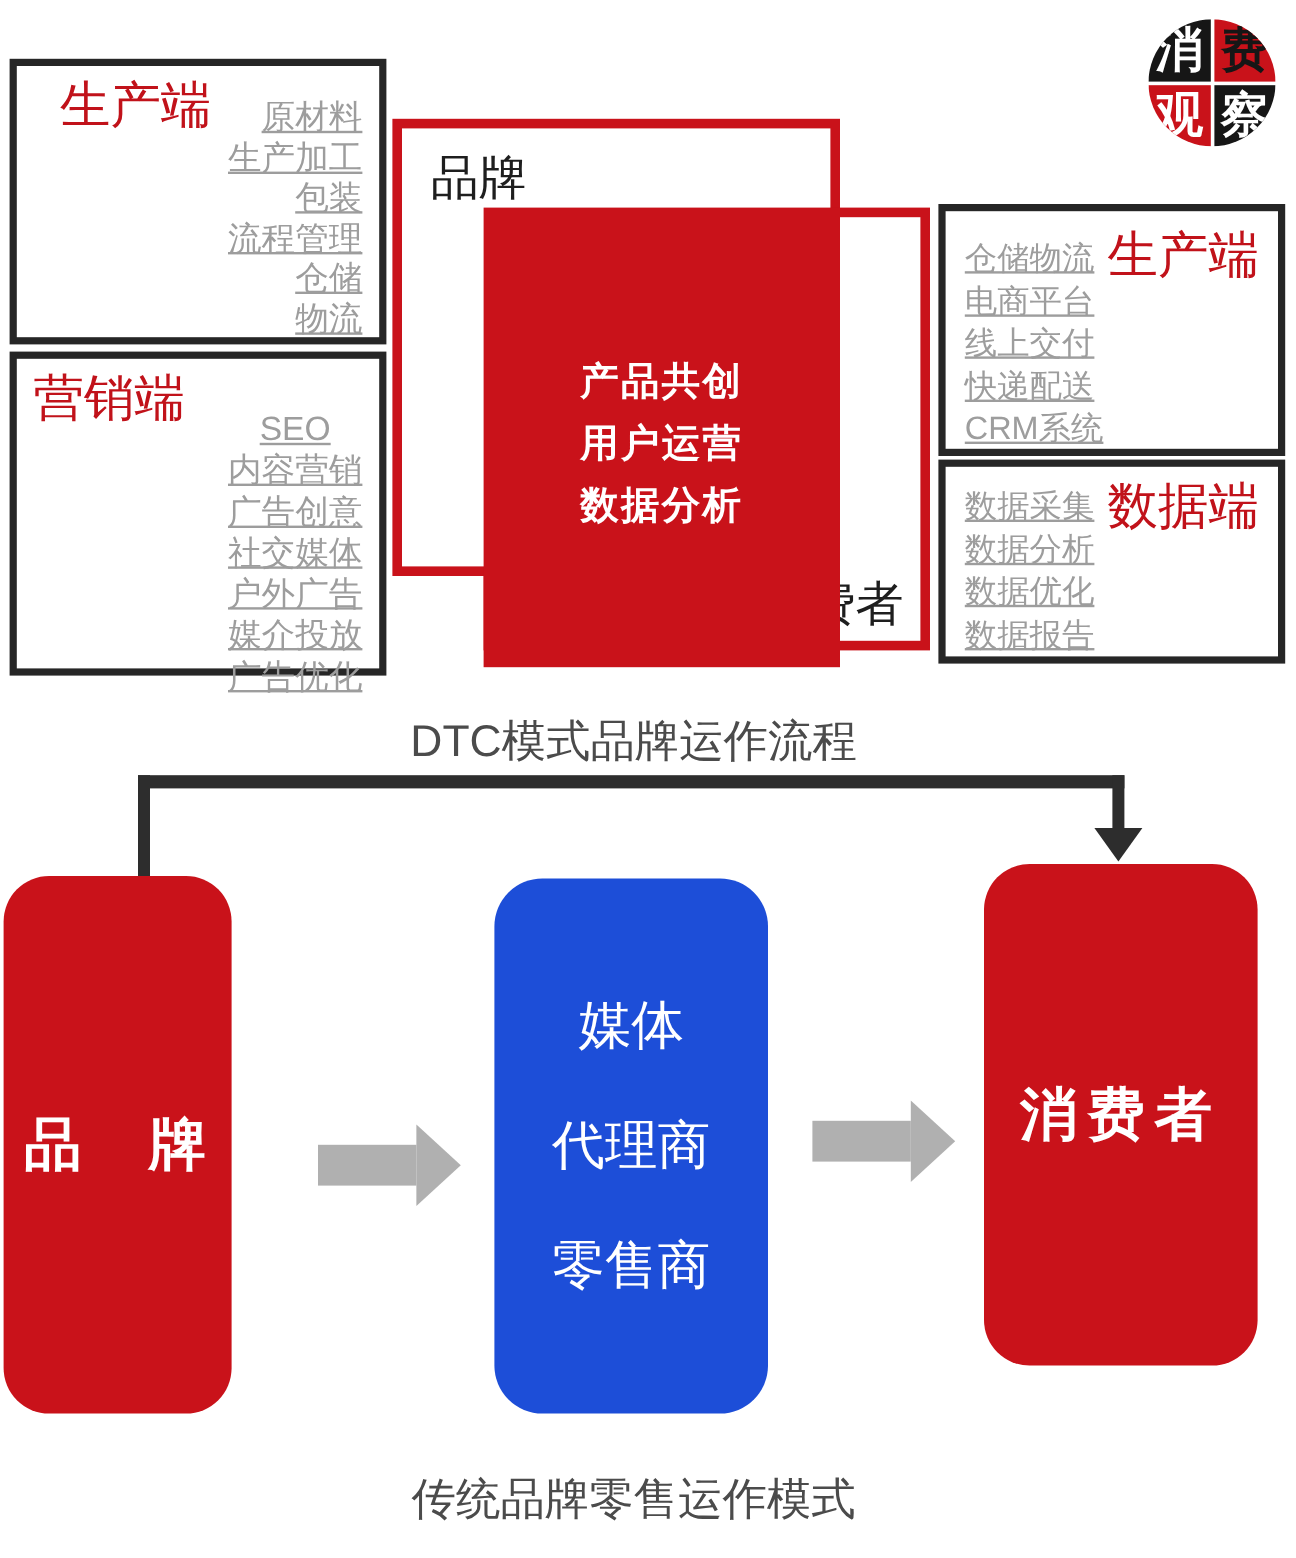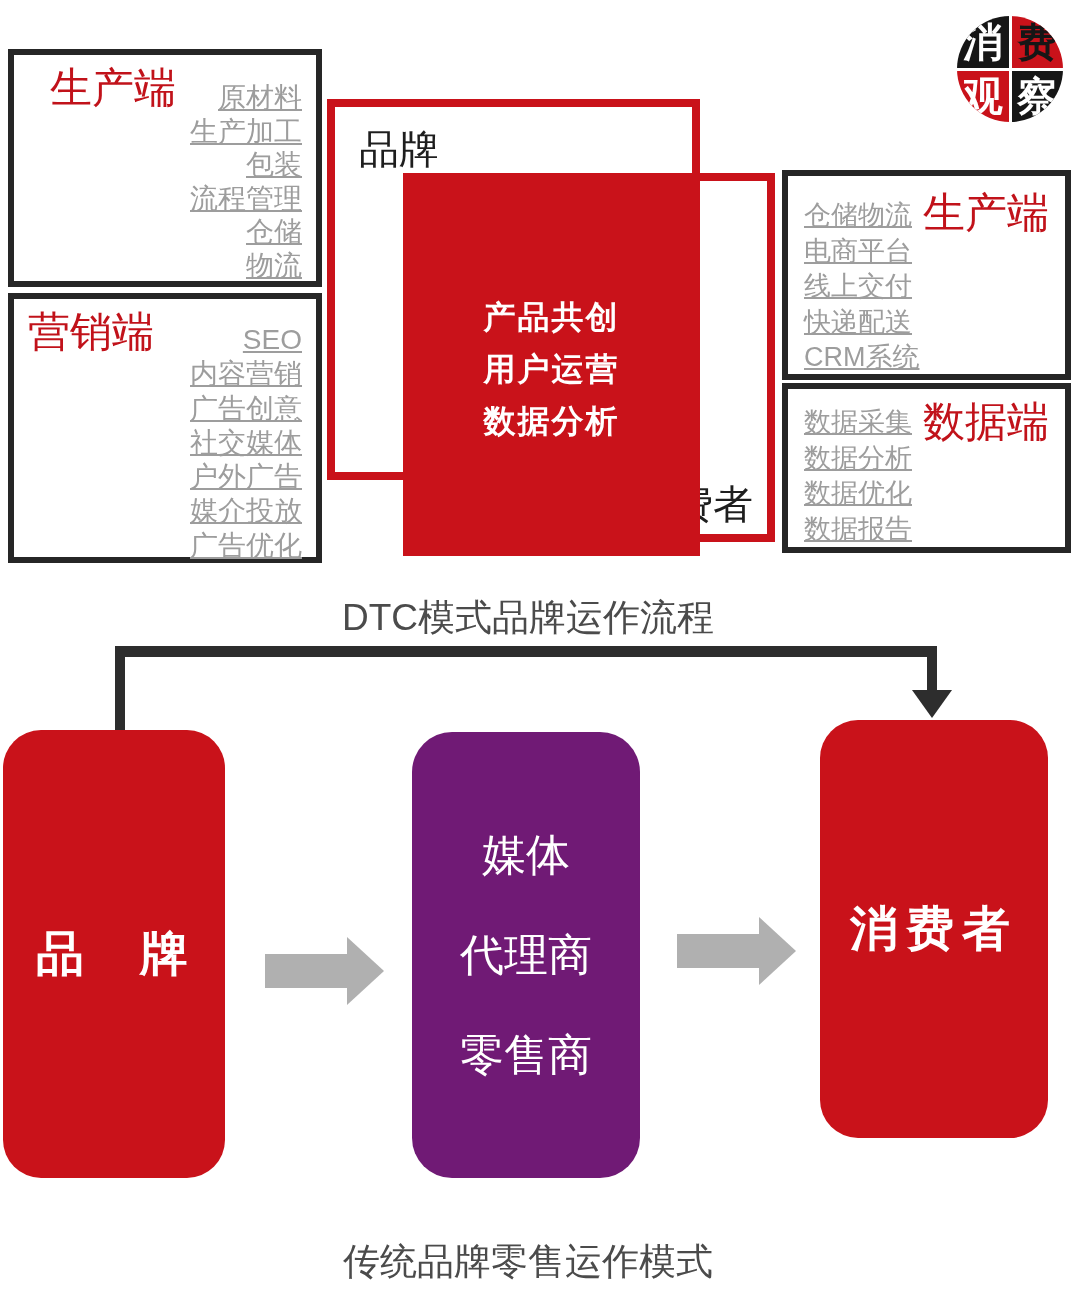--- a/index.html
+++ b/index.html
@@ -33,21 +33,21 @@
   .q-red{background:#c9121a;color:#ffffff;}
   .q-red.dark-char{color:#161616;}
   
   .bar{position:absolute;background:#2d2d2d;}
   .down-head{position:absolute;width:0;height:0;border-left:20px solid transparent;border-right:20px solid transparent;border-top:28px solid #2d2d2d;}
   .round-red{
     position:absolute;background:#c9121a;border-radius:38px;color:#ffffff;
     display:flex;align-items:center;justify-content:center;font-size:48px;font-weight:bold;
   }
   .round-gray{
-    position:absolute;background:#701a75;border-radius:40px;color:#ffffff;
+    position:absolute;background:#1d4ed8;border-radius:40px;color:#ffffff;
     display:flex;flex-direction:column;align-items:center;justify-content:center;gap:56px;
     font-size:44px;line-height:1;
   }
   .arrow-shaft{position:absolute;background:#b0b0b0;}
   .arrow-head{position:absolute;width:0;height:0;border-top:34px solid transparent;border-bottom:34px solid transparent;border-left:37px solid #b0b0b0;}
 </style>
 </head>
 <body>
 
 <div class="t-box" style="left:8px;top:49px;width:314px;height:238px;">
@@ -57,21 +57,21 @@
     <div>生产加工</div>
     <div>包装</div>
     <div>流程管理</div>
     <div>仓储</div>
     <div>物流</div>
   </div>
 </div>
 
 <div class="t-box" style="left:8px;top:293px;width:314px;height:270px;">
   <div class="red-title" style="left:14px;top:12px;">营销端</div>
-  <div class="gray-list right" style="right:14px;top:24px;line-height:34.3px;">
+  <div class="gray-list right" style="right:14px;top:42px;line-height:34.3px;text-align:center;">
     <div>SEO</div>
     <div>内容营销</div>
     <div>广告创意</div>
     <div>社交媒体</div>
     <div>户外广告</div>
     <div>媒介投放</div>
     <div>广告优化</div>
   </div>
 </div>
 
@@ -117,33 +117,33 @@
   <div class="q q-red dark-char">费</div>
   <div class="q q-red">观</div>
   <div class="q q-black">察</div>
 </div>
 
 <div class="bar" style="left:115px;top:646px;width:822px;height:11px;"></div>
 <div class="bar" style="left:115px;top:646px;width:10px;height:86px;"></div>
 <div class="bar" style="left:927px;top:646px;width:10px;height:48px;"></div>
 <div class="down-head" style="left:912px;top:690px;"></div>
 
-<div class="round-red" style="left:3px;top:730px;width:222px;height:448px;letter-spacing:4px;">
+<div class="round-red" style="left:3px;top:730px;width:190px;height:448px;letter-spacing:4px;">
   <span>品　牌</span>
 </div>
 
 <div class="arrow-shaft" style="left:265px;top:954px;width:82px;height:34px;"></div>
 <div class="arrow-head" style="left:347px;top:937px;"></div>
 
 <div class="round-gray" style="left:412px;top:732px;width:228px;height:446px;">
   <div>媒体</div>
   <div>代理商</div>
   <div>零售商</div>
 </div>
 
 <div class="arrow-shaft" style="left:677px;top:934px;width:82px;height:34px;"></div>
 <div class="arrow-head" style="left:759px;top:917px;"></div>
 
 <div class="round-red" style="left:820px;top:720px;width:228px;height:418px;letter-spacing:8px;">
   <span>消费者</span>
 </div>
 
-<div class="caption" style="left:0;top:1228px;width:1056px;margin-top:12px;">传统品牌零售运作模式</div>
+<div class="caption" style="left:0;top:1228px;width:1056px;">传统品牌零售运作模式</div>
 
 </body></html>

